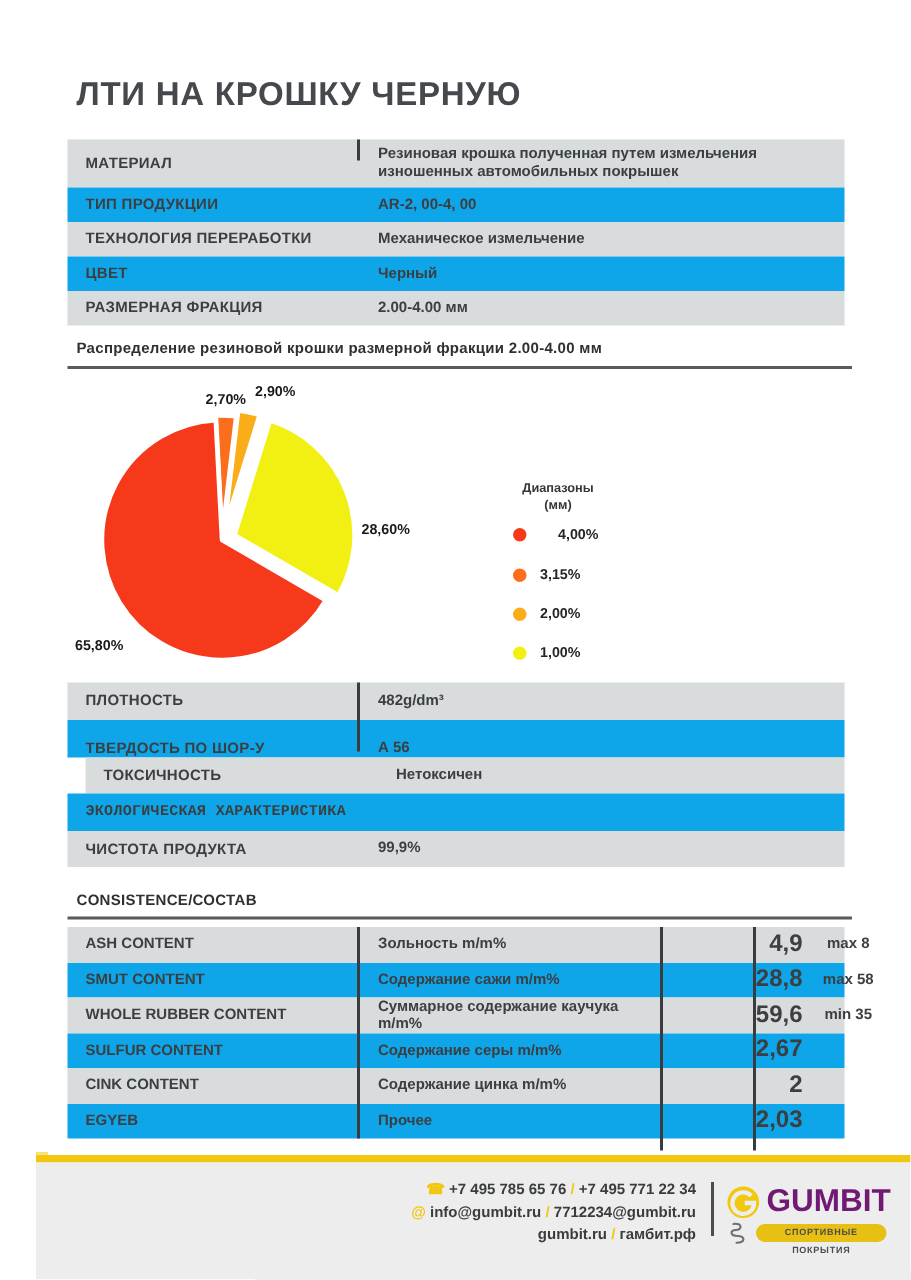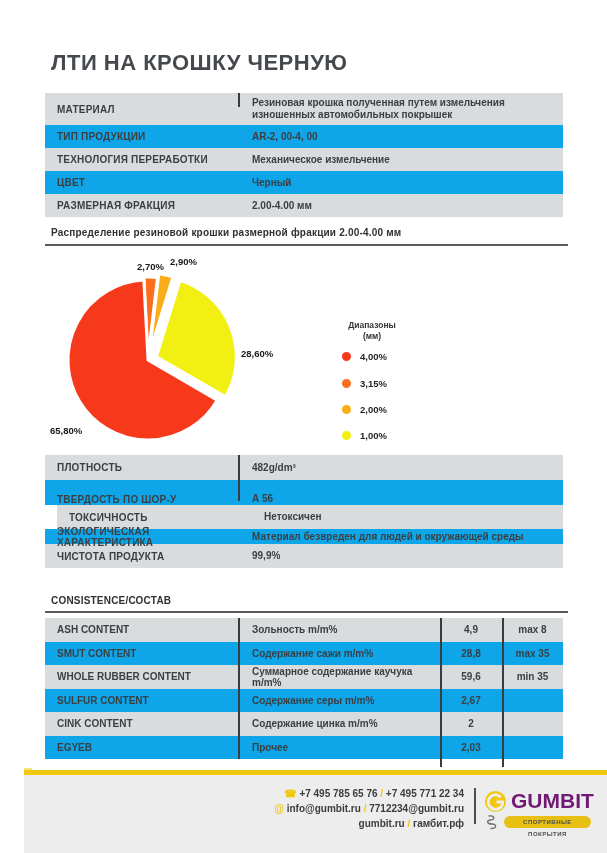--- a/index.html
+++ b/index.html
@@ -29,28 +29,28 @@
   .pie-label{position:absolute;font-size:9.5px;font-weight:800;color:#17191B;}
   .lbl-0{left:118px;top:261px;width:46px;text-align:right;}
   .lbl-1{left:170px;top:256px;}
   .lbl-2{left:241px;top:348px;}
   .lbl-3{left:50px;top:425px;}
   .legend{position:absolute;left:336px;top:320px;width:72px;}
   .legend-title{font-size:8.5px;font-weight:700;color:#33363A;text-align:center;line-height:11px;}
   .legend-entry{position:absolute;left:6px;display:flex;align-items:center;}
   .legend-dot{width:9px;height:9px;border-radius:50%;flex:none;background:#ccc;}
   .legend-lbl{margin-left:9px;font-size:9.5px;font-weight:800;color:#232628;}
-  .le-0{top:31px;} .le-1{top:58px;} .le-2{top:84px;text-align:center;} .le-3{top:110px;}
+  .le-0{top:31px;gap:12px;} .le-1{top:58px;} .le-2{top:84px;text-align:center;} .le-3{top:110px;}
 
   
   .t3{position:absolute;left:45px;top:618px;width:518px;}
   .t3-row{display:flex;align-items:center;height:23.5px;}
   .t3 .c1{width:193px;flex:none;padding-left:12px;box-sizing:border-box;font-size:10px;font-weight:700;color:#3B3F42;}
   .t3 .c2{width:202px;flex:none;padding-left:14px;box-sizing:border-box;font-size:10px;font-weight:600;color:#3B3F42;}
-  .t3 .c3{width:62px;flex:none;text-align:center;font-size:10px;font-weight:700;color:#3B3F42;}
+  .t3 .c3{width:62px;flex:none;text-align:right;font-size:16px;font-weight:700;color:#3B3F42;padding-left:33px;}
   .t3 .c4{width:61px;flex:none;text-align:center;font-size:10px;font-weight:600;color:#3B3F42;}
   .t3-div{position:absolute;top:0;width:2px;background:#3A3D3F;}
 
   
   .footer{position:absolute;left:0;top:770px;width:607px;height:61px;margin-left:24px;}
   .f-stub{position:absolute;left:0;top:-2px;width:8px;height:5px;background:#F7E27C;}
   .f-line{position:absolute;left:0;top:0;width:607px;height:5px;background:var(--accent);}
   .f-bg{position:absolute;left:0;top:5px;width:607px;height:78px;background:#EDEDED;}
   .contacts{position:absolute;right:167px;top:16px;text-align:right;
             font-size:10px;font-weight:700;color:#3A3D3F;line-height:15px;white-space:nowrap;}
@@ -139,23 +139,22 @@
       <div class="kv-value">482g/dm³</div>
     </div>
     <div class="kv-row row-light" style="height:25px;align-items:flex-end;">
       <div class="kv-label">ТВЕРДОСТЬ ПО ШОР-У</div>
       <div class="kv-value">А 56</div>
     </div>
     <div class="kv-row row-dark" style="height:24px;margin-left:12px;">
       <div class="kv-label">ТОКСИЧНОСТЬ</div>
       <div class="kv-value">Нетоксичен</div>
     </div>
-    <div class="kv-row row-light" style="height:15px;">
+    <div class="kv-row row-light" style="height:25px;font-family:Liberation Mono, monospace;">
       <div class="kv-label">ЭКОЛОГИЧЕСКАЯ ХАРАКТЕРИСТИКА</div>
-      <div class="kv-value">Материал безвреден для людей и окружающей среды</div>
     </div>
     <div class="kv-row row-dark" style="height:24px;">
       <div class="kv-label">ЧИСТОТА ПРОДУКТА</div>
       <div class="kv-value">99,9%</div>
     </div>
     <div class="pdiv" style="left:193px;top:0;height:46px;"></div>
   </div>
 
   <div class="sec-title" style="top:595px;">CONSISTENCE/СОСТАВ</div>
   <div class="rule" style="top:611px;"></div>
@@ -164,21 +163,21 @@
     <div class="t3-row row-dark">
       <div class="c1">ASH CONTENT</div>
       <div class="c2">Зольность m/m%</div>
       <div class="c3">4,9</div>
       <div class="c4">max 8</div>
     </div>
     <div class="t3-row row-light">
       <div class="c1">SMUT CONTENT</div>
       <div class="c2">Содержание сажи m/m%</div>
       <div class="c3">28,8</div>
-      <div class="c4">max 35</div>
+      <div class="c4">max 58</div>
     </div>
     <div class="t3-row row-dark">
       <div class="c1">WHOLE RUBBER CONTENT</div>
       <div class="c2">Суммарное содержание каучука m/m%</div>
       <div class="c3">59,6</div>
       <div class="c4">min 35</div>
     </div>
     <div class="t3-row row-light">
       <div class="c1">SULFUR CONTENT</div>
       <div class="c2">Содержание серы m/m%</div>

